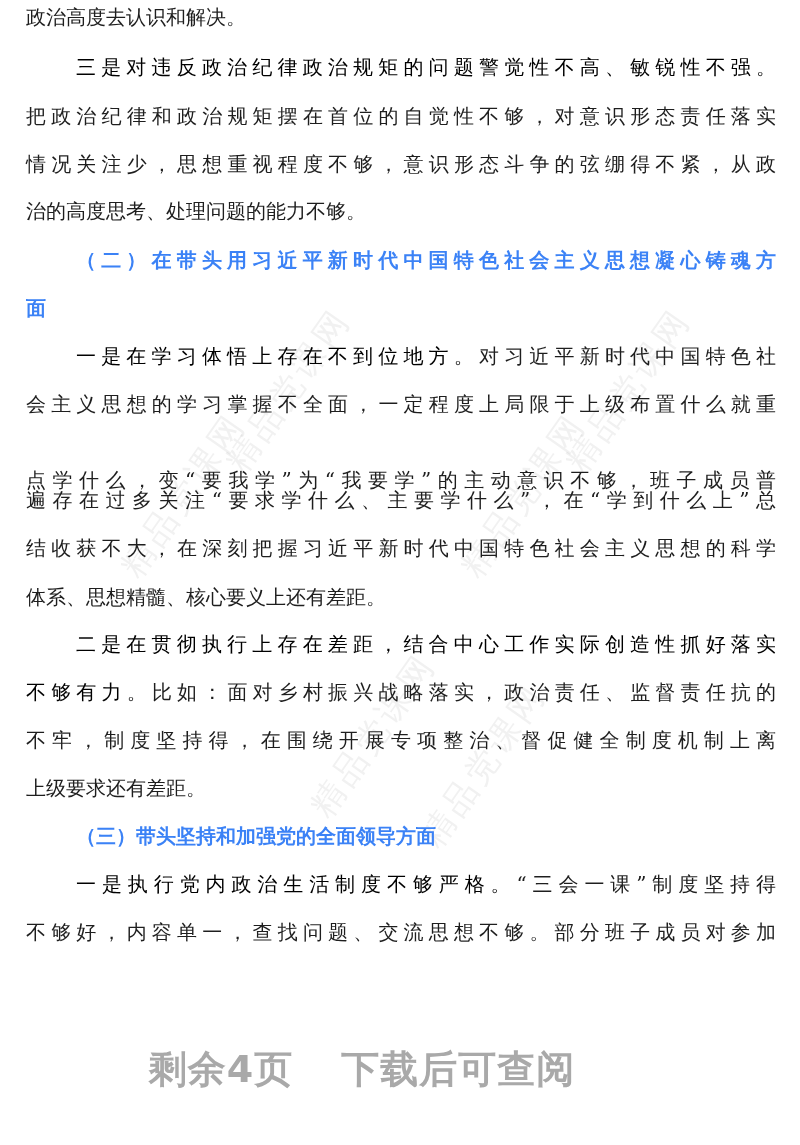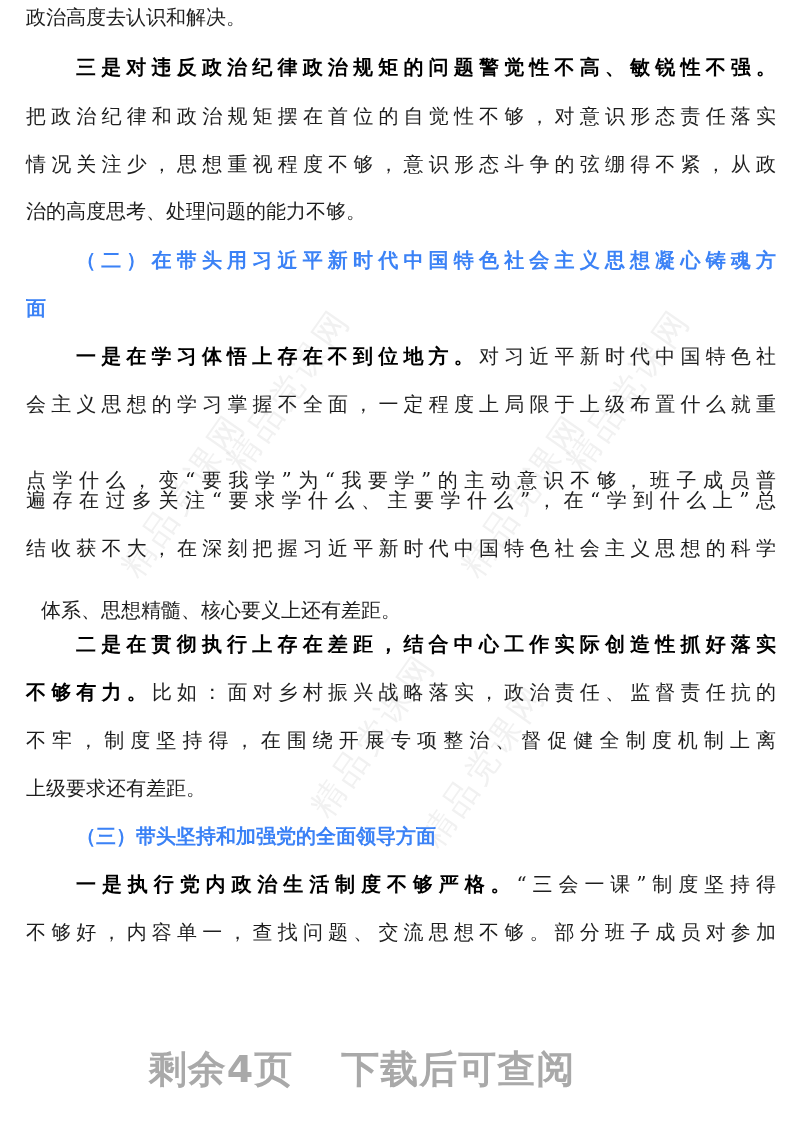--- a/index.html
+++ b/index.html
@@ -9,21 +9,21 @@
   }
   .page { position: absolute; left: 0; top: 0; width: 800px; height: 1145px; }
   .line {
     position: absolute; left: 26px; width: 750px; height: 48px;
     font-size: 20px; line-height: 30px; white-space: nowrap;
     text-align: justify; text-align-last: justify; letter-spacing: 0;
     color: #1e1e1e;
   }
   .line.indent { left: 76px; width: 700px; }
   .line.short { text-align-last: left; }
-  .b { font-weight: bold; color: #000; font-family: "DejaVu Sans", "Liberation Sans", sans-serif; }
+  .b { font-weight: normal; color: #000; font-family: "DejaVu Sans", "Liberation Sans", sans-serif; }
   .hd { font-family: "DejaVu Sans", "Liberation Sans", sans-serif; font-weight: bold; color: #3b82f6; }
   .wm {
     position: absolute; font-size: 34px; color: rgba(150,150,150,0.13);
     transform: rotate(-55deg); transform-origin: left top; white-space: nowrap;
     font-family: "DejaVu Sans", "Liberation Sans", sans-serif; pointer-events: none;
     letter-spacing: 4px;
   }
   .footer {
     position: absolute; left: 0; width: 724px; top: 1044px; text-align: center;
     font-family: "DejaVu Sans", "Liberation Sans", sans-serif; font-weight: bold;
@@ -49,21 +49,21 @@
       <div class="line" style="top: 101px;"><span>把政治纪律和政治规矩摆在首位的自觉性不够，对意识形态责任落实</span></div>
       <div class="line" style="top: 149px;"><span>情况关注少，思想重视程度不够，意识形态斗争的弦绷得不紧，从政</span></div>
       <div class="line short" style="top: 196px;"><span>治的高度思考、处理问题的能力不够。</span></div>
       <div class="line indent" style="top: 245px;"><span class="hd">（二）在带头用习近平新时代中国特色社会主义思想凝心铸魂方</span></div>
       <div class="line short" style="top: 293px;"><span class="hd">面</span></div>
       <div class="line indent" style="top: 341px;"><span class="b">一是在学习体悟上存在不到位地方。</span><span>对习近平新时代中国特色社</span></div>
       <div class="line" style="top: 389px;"><span>会主义思想的学习掌握不全面，一定程度上局限于上级布置什么就重</span></div>
       <div class="line" style="top: 437px; margin-top: 28px;"><span>点学什么，变“要我学”为“我要学”的主动意识不够，班子成员普</span></div>
       <div class="line" style="top: 485px;"><span>遍存在过多关注“要求学什么、主要学什么”，在“学到什么上”总</span></div>
       <div class="line" style="top: 533px;"><span>结收获不大，在深刻把握习近平新时代中国特色社会主义思想的科学</span></div>
-      <div class="line short" style="top: 595px; margin-left: 15px;"><span>体系、思想精髓、核心要义上还有差距。</span></div>
+      <div class="line short" style="top: 582px;"><span>体系、思想精髓、核心要义上还有差距。</span></div>
       <div class="line indent" style="top: 629px;"><span class="b">二是在贯彻执行上存在差距，结合中心工作实际创造性抓好落实</span></div>
       <div class="line" style="top: 677px;"><span class="b">不够有力。</span><span>比如：面对乡村振兴战略落实，政治责任、监督责任抗的</span></div>
       <div class="line" style="top: 725px;"><span>不牢，制度坚持得，在围绕开展专项整治、督促健全制度机制上离</span></div>
       <div class="line short" style="top: 773px;"><span>上级要求还有差距。</span></div>
       <div class="line indent short" style="top: 821px;"><span class="hd">（三）带头坚持和加强党的全面领导方面</span></div>
       <div class="line indent" style="top: 869px;"><span class="b">一是执行党内政治生活制度不够严格。</span><span>“三会一课”制度坚持得</span></div>
       <div class="line" style="top: 917px;"><span>不够好，内容单一，查找问题、交流思想不够。部分班子成员对参加</span></div>
     </div>
 
   <div class="footer">

